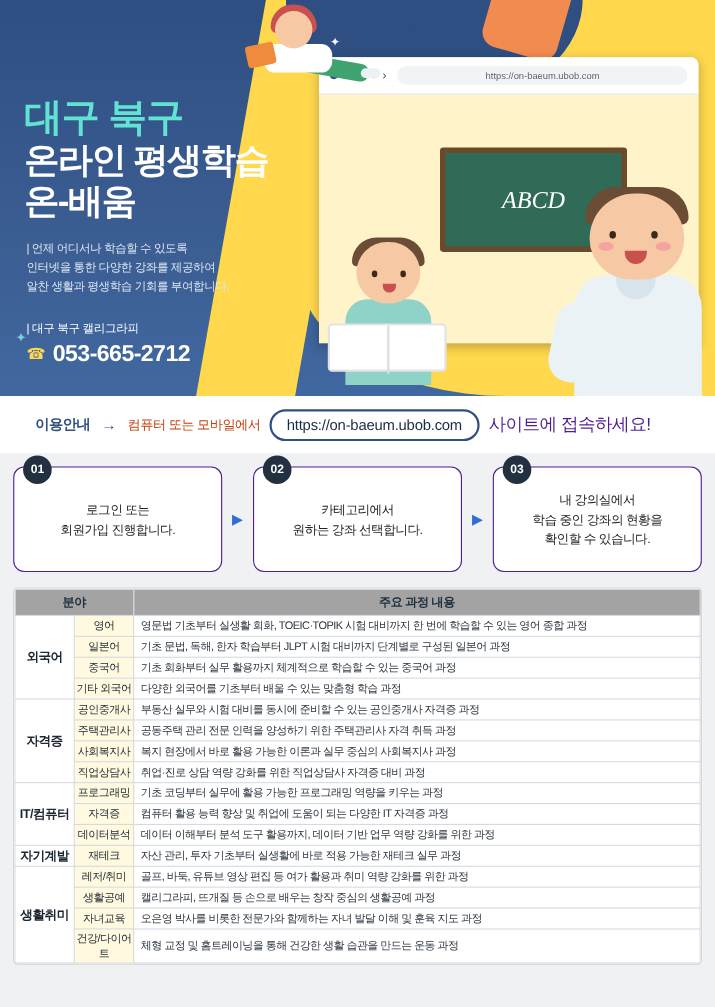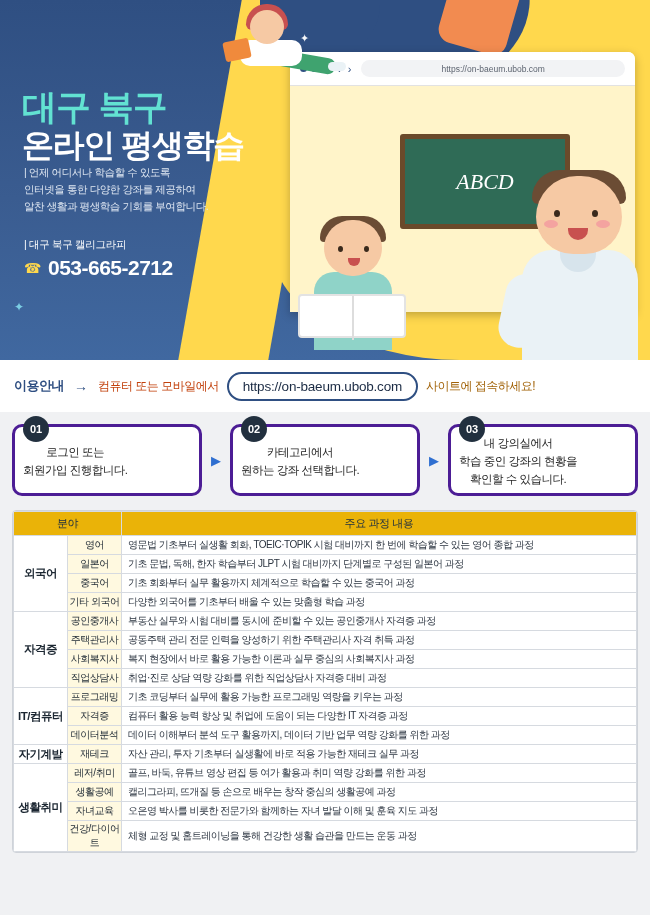--- a/index.html
+++ b/index.html
@@ -130,40 +130,40 @@
   .sg-head{position:absolute;left:18px;top:6px;width:34px;height:34px;background:#f6c9a4;border-radius:50%;}
   .sg-hair{position:absolute;left:14px;top:0px;width:42px;height:26px;background:#c8504f;border-radius:21px 21px 6px 6px;}
   .sg-body{position:absolute;left:8px;top:36px;width:62px;height:26px;background:#ffffff;border-radius:10px;}
   .sg-legs{position:absolute;left:40px;top:50px;width:64px;height:16px;background:#3fa36f;border-radius:8px;transform:rotate(10deg);}
   .sg-shoe{position:absolute;left:96px;top:58px;width:18px;height:9px;background:#eaf2f6;border-radius:5px;}
   .sg-book{position:absolute;left:-8px;top:36px;width:26px;height:20px;background:#f08a3c;border-radius:3px;transform:rotate(-12deg);}
 
   
   .urlband {
     position: relative; width: 650px; height: 52px; background: #ffffff;
-    display: flex; align-items: center; padding: 0 14px;
+    display: flex; align-items: center; padding: 0 32px;
   }
   .band-label { color:#2f4f82; font-weight: bold; font-size: 13px; letter-spacing:-0.5px;}
   .band-arrow { color:#2f4f82; font-size: 14px; margin: 0 10px; }
   .band-txt1 { color:#c2410c; font-size: 12px; letter-spacing:-0.5px; }
   .band-url {
     margin: 0 8px; border: 2px solid #2f4f82; border-radius: 17px;
     padding: 5px 14px; font-size: 13.5px; color:#1b2b44; background:#fff; letter-spacing:-0.2px;
   }
-  .band-txt2 { color:#a16207; font-size: 12px; letter-spacing:-0.5px;}
+  .band-txt2 { color:#4c1d95; font-size: 16px; letter-spacing:-0.5px;}
 
   
   .steps {
     display: flex; align-items: stretch; gap: 0; padding: 12px 12px 10px 12px;
     background: #f0f1f3;
   }
   .step {
-    position: relative; flex: 1; background: #fff; border: 3px solid #4c1d95;
-    border-radius: 10px; height: 72px; display: flex; align-items: center;
-    justify-content: flex-start; text-align: center; padding: 6px 8px 2px 8px;
+    position: relative; flex: 1; background: #fff; border: 1px solid #4c1d95;
+    border-radius: 10px; height: 96px; display: flex; align-items: center;
+    justify-content: center; text-align: center; padding: 6px 8px 2px 8px;
   }
   .step-num {
     position: absolute; left: 8px; top: -11px; width: 26px; height: 26px; border-radius: 50%;
     background: #22303f; color: #fff; font-size: 11px; font-weight: bold;
     display: flex; align-items: center; justify-content: center;
   }
   .step-txt { font-size: 11.5px; color: #222; line-height: 1.55; letter-spacing: -0.5px; }
   .step-sep {
     width: 28px; display: flex; align-items: center; justify-content: center;
     color: #2f6fd0; font-size: 13px;
@@ -175,21 +175,21 @@
     border-radius: 4px; overflow: hidden;
   }
   .card-title {
     height: 22px; background: #3b4a5a; color: #fff; font-size: 11px; font-weight: bold;
     display: flex; align-items: center; padding: 0 8px; letter-spacing: -0.4px;
   }
   .card-ctrl { margin-left: auto; font-size: 9px; letter-spacing: 3px; color:#dfe4ea;}
   table { width: 100%; border-collapse: collapse; table-layout: fixed; }
   th, td { border: 1px solid #d6dae0; }
   thead th {
-    background: #eab308; color: #20303f; font-size: 11px; font-weight: normal;
+    background: #a3a3a3; color: #20303f; font-size: 11px; font-weight: bold;
     height: 24px; letter-spacing: -0.4px;
   }
   th.c-field { width: 108px; }
   th.c-content { }
   td.field {
     text-align: center; font-size: 11.5px; font-weight: bold; color: #1c2732;
     width: 62px; letter-spacing:-0.5px;
   }
   td.sub {
     text-align: center; font-size: 10px; color: #1c2732; background: #fff9e0;
@@ -209,20 +209,21 @@
     <div class="hero-blue-blob"></div>
     <div class="hero-orange-strip"></div>
     <div class="hero-pink-blob"></div>
     <div class="spark s1">✦</div>
     <div class="spark s2">✦</div>
     <div class="spark s3">✦</div>
 
     <div class="hero-text">
       <div class="hl1">대구 북구</div>
       <div class="hl2">온라인 평생학습</div>
+      <div class="hl3">온-배움</div>
       <div class="hero-desc" style="white-space:pre-line;">| 언제 어디서나 학습할 수 있도록
 인터넷을 통한 다양한 강좌를 제공하여
 알찬 생활과 평생학습 기회를 부여합니다.</div>
       <div class="hero-dept">| 대구 북구 캘리그라피</div>
       <div class="hero-phone">
         <span class="phone-ico">☎</span>
         <span>053-665-2712</span>
       </div>
     </div>
 

